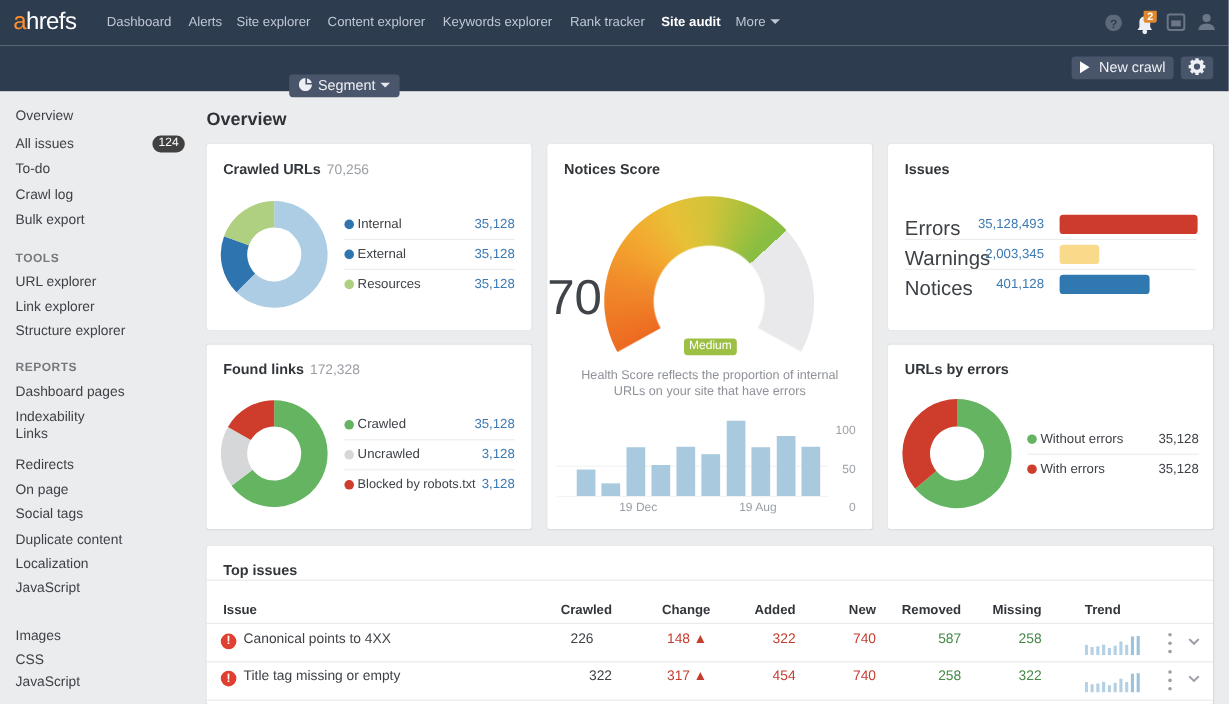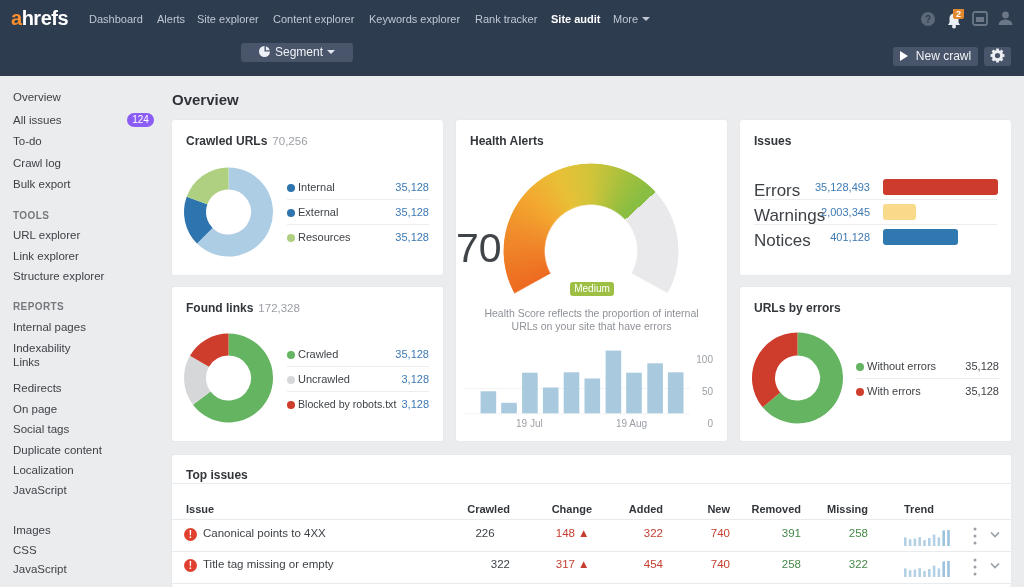--- a/index.html
+++ b/index.html
@@ -1,34 +1,34 @@
 <!DOCTYPE html>
 <html><head><meta charset="utf-8">
 <style>
 *{margin:0;padding:0;box-sizing:border-box}
 html,body{width:1024px;height:587px;overflow:hidden}
 body{font-family:"Liberation Sans",sans-serif;background:#ebecee;position:relative}
 #topbar{position:absolute;left:0;top:0;width:1024px;height:38px;background:#2e3c50}
 #crumbbar{position:absolute;left:0;top:38px;width:1024px;height:38px;background:#2e3c50}
-.logo{position:absolute;left:11px;top:7px;font-size:20px;font-weight:bold;color:#fff;letter-spacing:-0.5px}
+.logo{position:absolute;left:11px;top:7px;font-size:20px;font-weight:normal;color:#fff;letter-spacing:-0.5px}
 .logo .a{color:#fd8e2d}
 .nav{position:absolute;top:13px;font-size:11px;color:#bfc7d4;white-space:nowrap}
 .nav b{color:#fff;font-weight:bold}
 .caret{display:inline-block;width:0;height:0;border-left:4px solid transparent;border-right:4px solid transparent;border-top:4px solid #bfc7d4;vertical-align:2px;margin-left:4px}
 .crumb{position:absolute;left:11px;top:10px;font-size:15px;color:#f2f4f7}
 .crumb .sep{color:#8894a6;padding:0 7px}
 .crumb .caretw{display:inline-block;width:0;height:0;border-left:4px solid transparent;border-right:4px solid transparent;border-top:4px solid #e5e9ef;vertical-align:2px;margin-left:6px}
 .btn{position:absolute;background:#48556a;border-radius:3px;color:#f0f2f5;font-size:12px;height:19px;line-height:19px;text-align:center}
-#segbtn{left:241px;top:5px;width:112px;font-size:12px}
+#segbtn{left:241px;top:24px;width:92px;font-size:12px}
 #newcrawl{left:893px;top:9px;width:85px}
 #gearbtn{left:984px;top:9px;width:27px}
 #sidebar{position:absolute;left:0;top:76px;width:172px;height:511px;font-size:11.5px;color:#3e4247}
 .sitem{position:absolute;left:13px;white-space:nowrap}
 .shead{position:absolute;left:13px;font-size:10px;font-weight:bold;color:#75797e;letter-spacing:.4px}
-.badge124{position:absolute;left:127px;top:113px;width:27px;height:14px;background:#8b5cf6;border-radius:7px;color:#fff;font-size:10px;text-align:center;line-height:14px}
+.badge124{position:absolute;left:127px;top:113px;width:27px;height:14px;background:#404040;border-radius:7px;color:#fff;font-size:10px;text-align:center;line-height:14px}
 h1{position:absolute;left:172px;top:91px;font-size:15px;font-weight:bold;color:#2f3338}
 .card{position:absolute;background:#fff;border-radius:2px;box-shadow:0 0 1px rgba(0,0,0,.12)}
 .ct{position:absolute;left:14px;top:14px;font-size:12px;font-weight:bold;color:#32363b}
 .ct .muted{font-weight:normal;color:#9a9ea4;margin-left:5px;font-size:11.5px}
 .legrow{position:absolute;font-size:11px;color:#3e4247}
 .dot{display:inline-block;width:8px;height:8px;border-radius:4px;margin-right:3px;vertical-align:-1px}
 .lval{position:absolute;font-size:11px;text-align:right}
 .blue{color:#3d79b2}
 .lsep{position:absolute;height:1px;background:#ededee}
 #c1{left:172px;top:120px;width:271px;height:155px}
@@ -103,21 +103,21 @@
   <div class="sitem" style="top:15px">Overview</div>
   <div class="sitem" style="top:38px">All issues</div>
   <div class="sitem" style="top:59px">To-do</div>
   <div class="sitem" style="top:81px">Crawl log</div>
   <div class="sitem" style="top:102px">Bulk export</div>
   <div class="shead" style="top:134px">TOOLS</div>
   <div class="sitem" style="top:153px">URL explorer</div>
   <div class="sitem" style="top:174px">Link explorer</div>
   <div class="sitem" style="top:194px">Structure explorer</div>
   <div class="shead" style="top:225px">REPORTS</div>
-  <div class="sitem" style="top:245px">Internal pages</div>
+  <div class="sitem" style="top:245px">Dashboard pages</div>
   <div class="sitem" style="top:266px">Indexability</div>
   <div class="sitem" style="top:280px">Links</div>
   <div class="sitem" style="top:306px">Redirects</div>
   <div class="sitem" style="top:327px">On page</div>
   <div class="sitem" style="top:347px">Social tags</div>
   <div class="sitem" style="top:368px">Duplicate content</div>
   <div class="sitem" style="top:388px">Localization</div>
   <div class="sitem" style="top:408px">JavaScript</div>
   <div class="sitem" style="top:448px">Images</div>
   <div class="sitem" style="top:468px">CSS</div>
@@ -139,21 +139,21 @@
   <div class="lval blue" style="right:14px;top:61px">35,128</div>
   <div class="lsep" style="left:115px;right:14px;top:79px"></div>
   <div class="legrow" style="left:115px;top:86px"><span class="dot" style="background:#2e74ae"></span>External</div>
   <div class="lval blue" style="right:14px;top:86px">35,128</div>
   <div class="lsep" style="left:115px;right:14px;top:104px"></div>
   <div class="legrow" style="left:115px;top:111px"><span class="dot" style="background:#aed080"></span>Resources</div>
   <div class="lval blue" style="right:14px;top:111px">35,128</div>
 </div>
 
 <div class="card" id="c2">
-  <div class="ct">Health Alerts</div>
+  <div class="ct">Notices Score</div>
   <div style="position:absolute;left:47px;top:43px;width:176px;height:176px;border-radius:50%;
 background:conic-gradient(from 241.5deg, #ed6a21 0deg, #f08b2a 40deg, #f3a930 70deg, #e8c036 95deg, #d2c43a 118deg, #a5c03d 143deg, #8abe42 160deg, #8abe42 166deg, #e9e9eb 166deg, #e9e9eb 236.6deg, rgba(233,233,235,0) 238deg 358.8deg, rgba(237,106,33,0) 359deg, #ed6a21 360deg);
 -webkit-mask:radial-gradient(closest-side, rgba(0,0,0,0) 45.5px, #000 47px, #000 87px, rgba(0,0,0,0) 88px);
 mask:radial-gradient(closest-side, rgba(0,0,0,0) 45.5px, #000 47px, #000 87px, rgba(0,0,0,0) 88px);"></div>
   <div class="score">70</div>
   <div class="medium">Medium</div>
   <div class="hsdesc">Health Score reflects the proportion of internal<br>URLs on your site that have errors</div>
   <svg style="position:absolute;left:0;top:224px" width="271" height="97" viewBox="0 0 271 97">
 <rect x="8" y="44.0" width="226" height="1" fill="#f2f3f4"></rect>
 <rect x="8" y="69.3" width="226" height="1" fill="#f2f3f4"></rect>
@@ -164,21 +164,21 @@
 <rect x="107.7" y="28.3" width="15.6" height="41.0" fill="#a9c9de"></rect>
 <rect x="128.5" y="34.5" width="15.6" height="34.8" fill="#a9c9de"></rect>
 <rect x="149.6" y="6.6" width="15.6" height="62.7" fill="#a9c9de"></rect>
 <rect x="170.2" y="28.7" width="15.6" height="40.6" fill="#a9c9de"></rect>
 <rect x="191.3" y="19.3" width="15.6" height="50.0" fill="#a9c9de"></rect>
 <rect x="211.9" y="28.3" width="15.6" height="41.0" fill="#a9c9de"></rect>
   </svg>
   <div class="axlab" style="right:14px;top:234px">100</div>
   <div class="axlab" style="right:14px;top:266px">50</div>
   <div class="axlab" style="right:14px;top:298px">0</div>
-  <div class="xlab" style="left:60px;top:298px">19 Jul</div>
+  <div class="xlab" style="left:60px;top:298px">19 Dec</div>
   <div class="xlab" style="left:160px;top:298px">19 Aug</div>
 </div>
 
 <div class="card" id="c3">
   <div class="ct">Issues</div>
   <div class="irow" style="top:61px">Errors</div>
   <div class="lval blue" style="left:60px;width:70px;top:61px">35,128,493</div>
   <div class="ibar" style="left:143px;top:59px;width:115px;background:#cc3b2b"></div>
   <div class="lsep" style="left:14px;right:14px;top:79px"></div>
   <div class="irow" style="top:86px">Warnings</div>
@@ -232,21 +232,21 @@
   <div class="th" style="left:646px;width:50px;text-align:right;top:48px">Missing</div>
   <div class="th" style="left:732px;top:48px">Trend</div>
   <div class="tsep" style="top:64px"></div>
   <div class="excl" style="left:12px;top:73px">!</div>
   <div class="td" style="left:31px;top:72px">Canonical points to 4XX</div>
   <div class="td" style="left:288px;width:50px;text-align:center;top:72px">226</div>
   <div class="td tr-red" style="left:355px;width:48px;text-align:right;top:72px">148</div>
   <div class="td tr-red" style="left:406px;top:72px">▲</div>
   <div class="td tr-red" style="left:441px;width:50px;text-align:right;top:72px">322</div>
   <div class="td tr-red" style="left:508px;width:50px;text-align:right;top:72px">740</div>
-  <div class="td tr-green" style="left:579px;width:50px;text-align:right;top:72px">391</div>
+  <div class="td tr-green" style="left:579px;width:50px;text-align:right;top:72px">587</div>
   <div class="td tr-green" style="left:646px;width:50px;text-align:right;top:72px">258</div>
   <svg style="position:absolute;left:732px;top:74px" width="50" height="17" viewBox="0 0 50 17">
       <rect x="0.0" y="8.4" width="2.6" height="8.6" fill="#b4d0e4"></rect>
       <rect x="4.8" y="10.2" width="2.6" height="6.8" fill="#b4d0e4"></rect>
       <rect x="9.6" y="9.6" width="2.6" height="7.4" fill="#b4d0e4"></rect>
       <rect x="14.4" y="8.2" width="2.6" height="8.8" fill="#b4d0e4"></rect>
       <rect x="19.2" y="11.0" width="2.6" height="6.0" fill="#b4d0e4"></rect>
       <rect x="24.0" y="9.0" width="2.6" height="8.0" fill="#b4d0e4"></rect>
       <rect x="28.8" y="5.6" width="2.6" height="11.4" fill="#b4d0e4"></rect>
       <rect x="33.6" y="8.4" width="2.6" height="8.6" fill="#b4d0e4"></rect>

